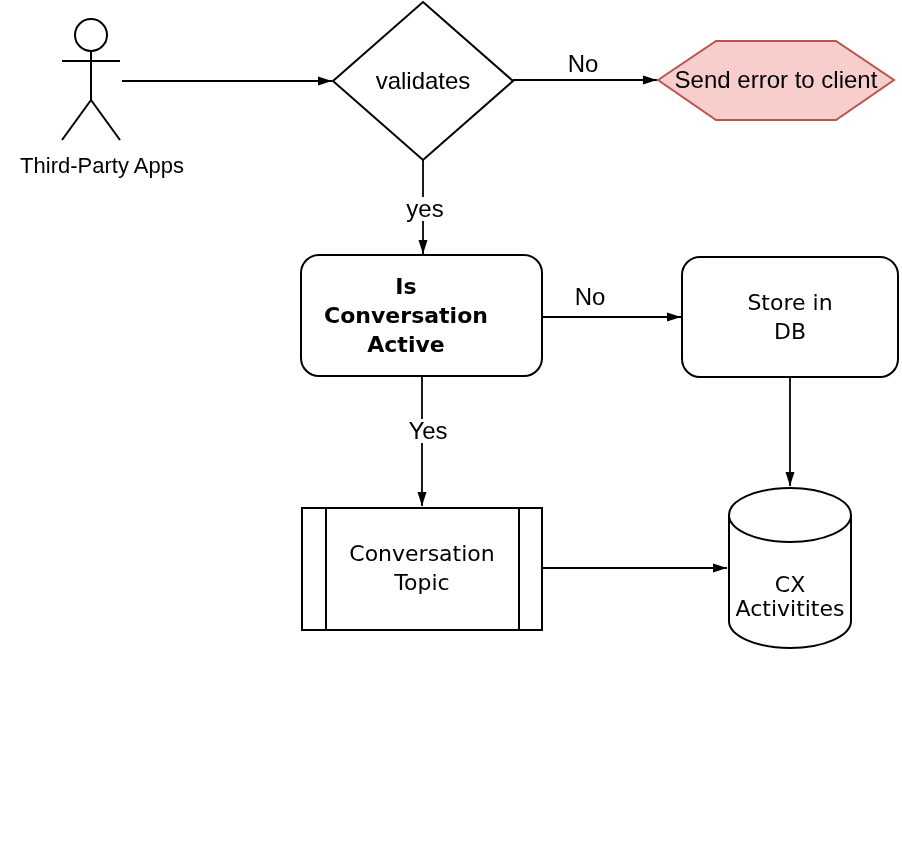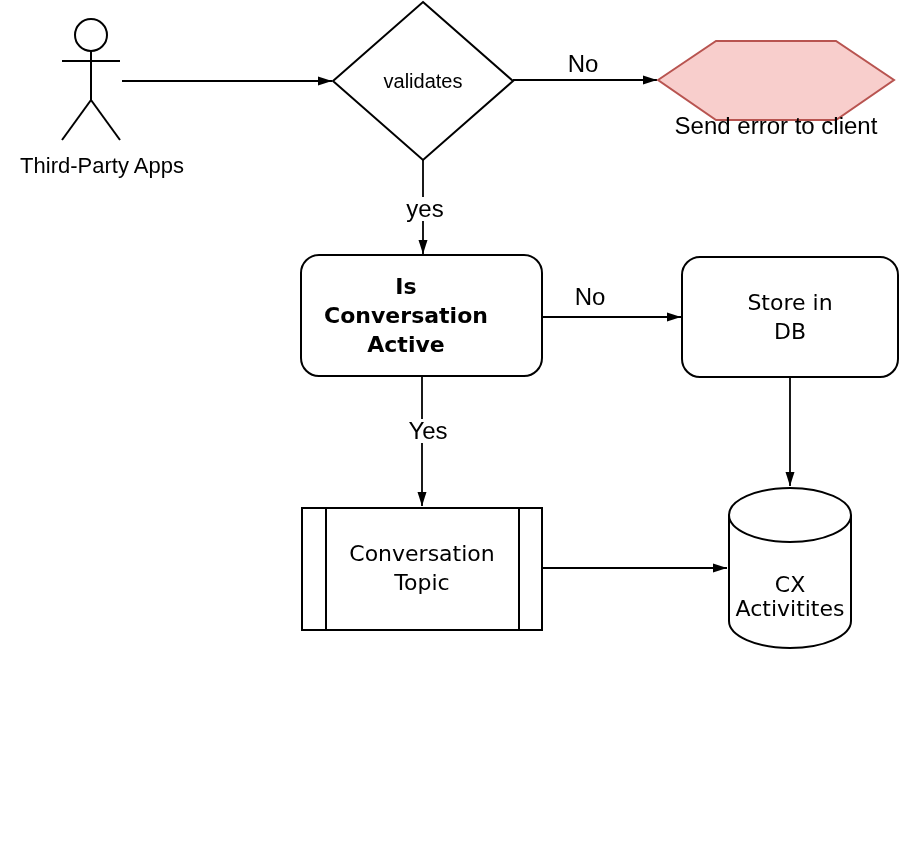--- a/index.html
+++ b/index.html
@@ -35,27 +35,26 @@
   .actor-lbl {
     font-size: 22px;
     white-space: nowrap;
     margin-left: 10px;
   }
   .node-lbl {
     font-size: 22px;
     line-height: 29px;
   }
   .diamond-lbl {
-    font-size: 20px;
+    font-size: 24px;
     white-space: nowrap;
   }
   .hex-lbl {
     font-size: 24px;
     white-space: nowrap;
-    margin-top: 46px;
   }
   .edge-lbl {
     font-size: 24px;
     line-height: 24px;
     background: #ffffff;
     padding: 0 3px;
     white-space: nowrap;
   }
 </style>
 </head>

